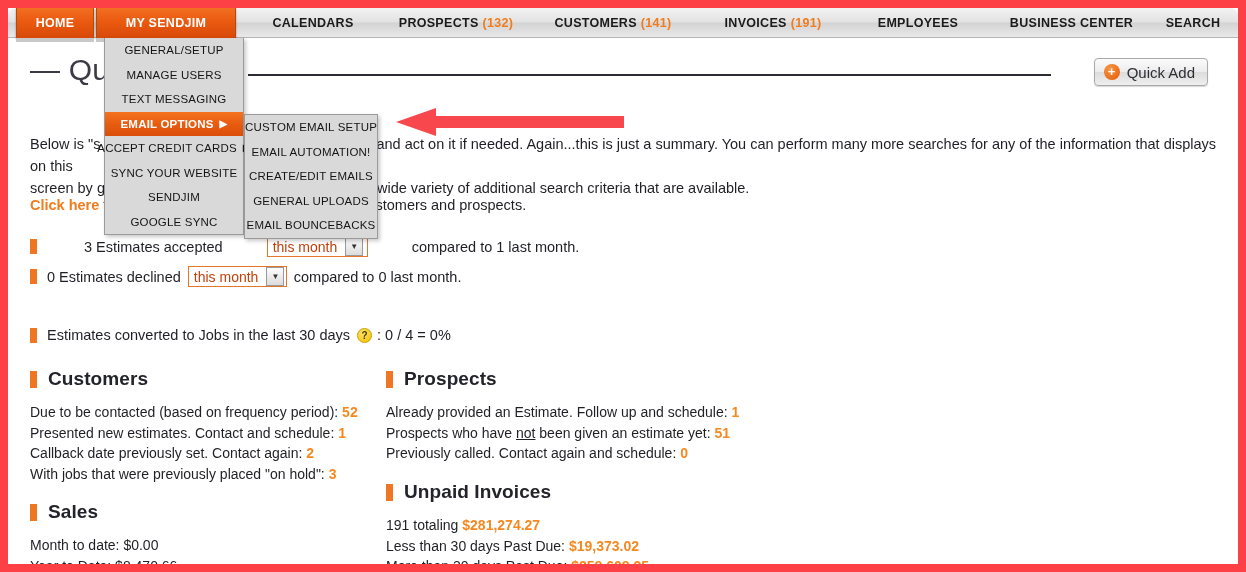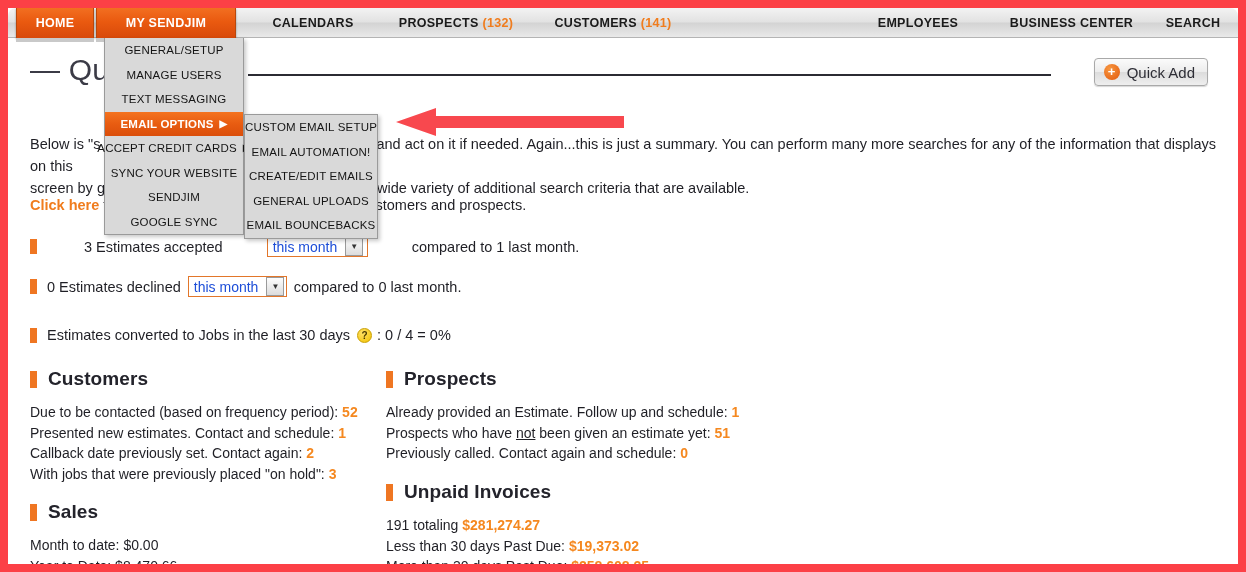--- a/index.html
+++ b/index.html
@@ -104,30 +104,30 @@
   
   .estrow {
     position:absolute; left:22px; display:flex; align-items:center;
     font-size:14.5px; color:#1f1f25; white-space:nowrap;
   }
   .sq { width:7px; height:15px; background:#ef7622; margin-right:10px; flex:0 0 auto; }
   .sel-wrap {
     display:inline-flex; align-items:center; margin:0 7px;
     border:1px solid #e2762a; background:#fff; height:21px;
   }
-  .sel-wrap .val { padding:0 8px 0 5px; font-size:14px; color:#1d4ed8; }
+  .sel-wrap .val { padding:0 8px 0 5px; font-size:14px; color:#c2410c; }
   .sel-wrap .arr {
     width:18px; height:19px; margin:0 1px 0 0;
     background:linear-gradient(to bottom,#fdfdfd,#dcdcdc);
     border:1px solid #9a9a9a;
     display:flex; align-items:center; justify-content:center;
     font-size:8px; color:#333;
   }
   #est1 { top:228px;gap:37px; }
-  #est2 { top:268px; }
+  #est2 { top:258px; }
   #est3 { top:308px;margin-top:11px; }
   #est1 .sel-wrap { width:101px; }
   #est2 .sel-wrap { width:99px; }
   .qmark {
     display:inline-block; width:15px; height:15px; border-radius:50%;
     background:radial-gradient(circle at 35% 30%,#ffe066,#f2c200);
     border:1px solid #c99f00;
     color:#4a3b00; font-size:10px; font-weight:bold; line-height:14px;
     text-align:center; margin:0 5px 0 7px;
   }
@@ -175,20 +175,24 @@
         <span>CALENDARS</span>
       </div>
       <div class="navtab" style="left: 378px; width: 140px;">
         <span>PROSPECTS</span>
         <span class="cnt">(132)</span>
       </div>
       <div class="navtab" style="left: 530px; width: 150px;">
         <span>CUSTOMERS</span>
         <span class="cnt">(141)</span>
       </div>
+      <div class="navtab" style="left: 700px; width: 130px;">
+        <span>INVOICES</span>
+        <span class="cnt">(191)</span>
+      </div>
       <div class="navtab" style="left: 850px; width: 120px;">
         <span>EMPLOYEES</span>
       </div>
       <div class="navtab" style="left: 986px; width: 155px;">
         <span>BUSINESS CENTER</span>
       </div>
       <div class="navtab" style="left: 1145px; width: 80px;">
         <span>SEARCH</span>
       </div>
     </div>

